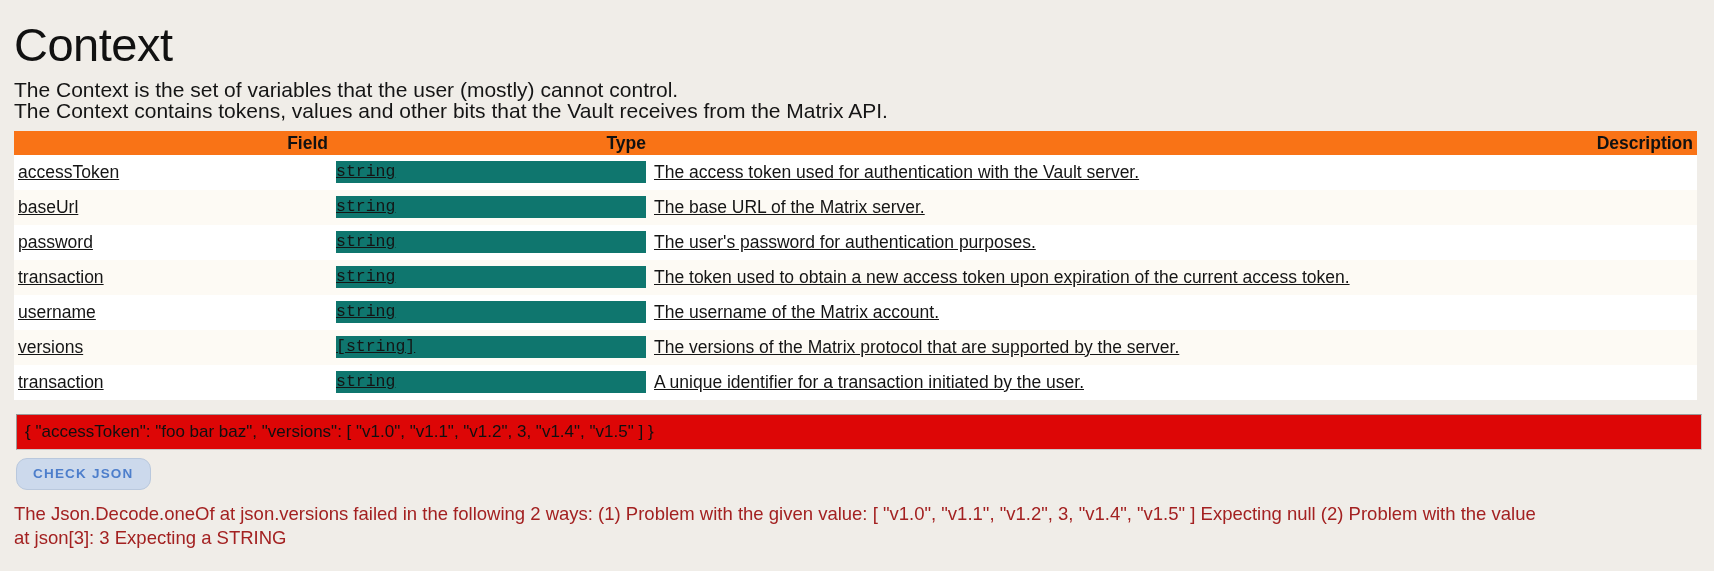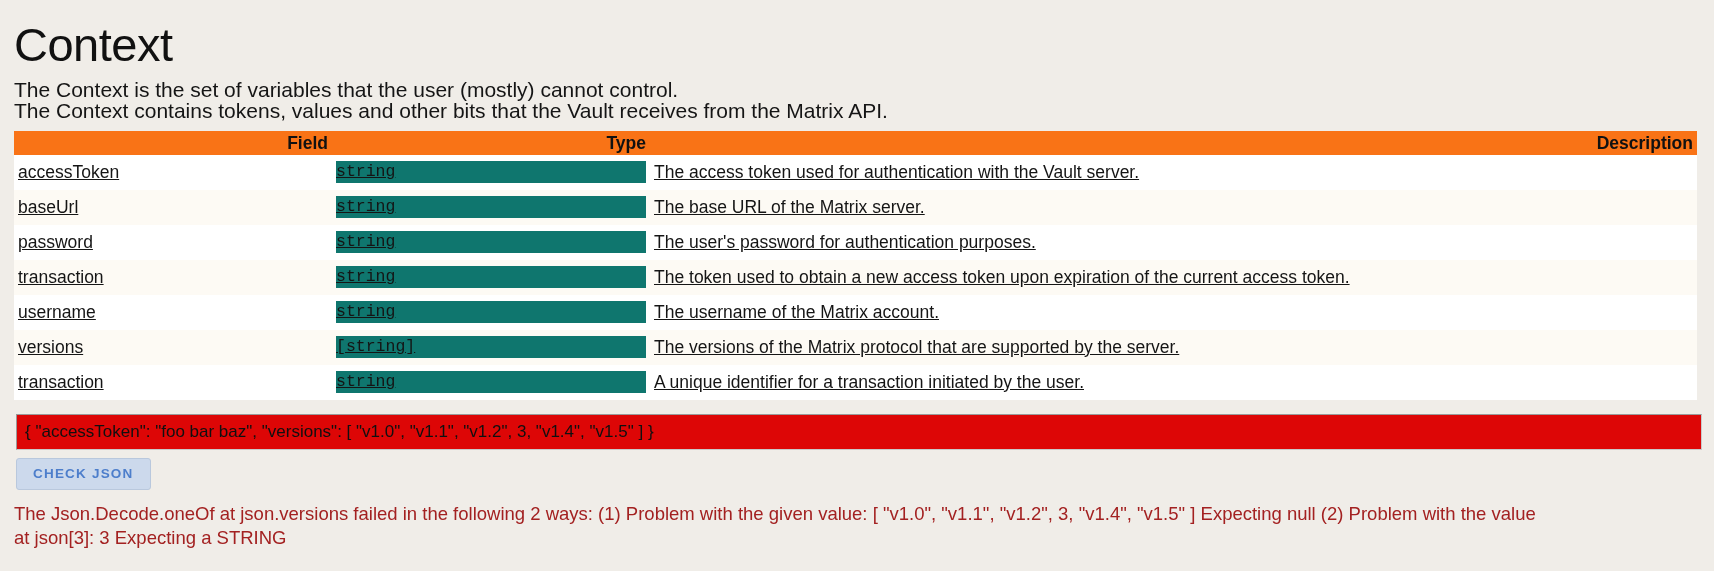--- a/index.html
+++ b/index.html
@@ -94,21 +94,21 @@
     outline: none;
   }
 
   
   .check-btn {
     display: inline-block;
     margin: 4px 0 8px 2px;
     padding: 8px 16px 8px 16px;
     background: #ccd9ec;
     border: 1px solid #b9c8dd;
-    border-radius: 3px;
+    border-radius: 11px;
     color: #4d7ecb;
     font-family: "Liberation Sans", sans-serif;
     font-size: 13.5px;
     font-weight: bold;
     letter-spacing: 1.2px;
     cursor: pointer;
     line-height: 1;
   }
 
   

